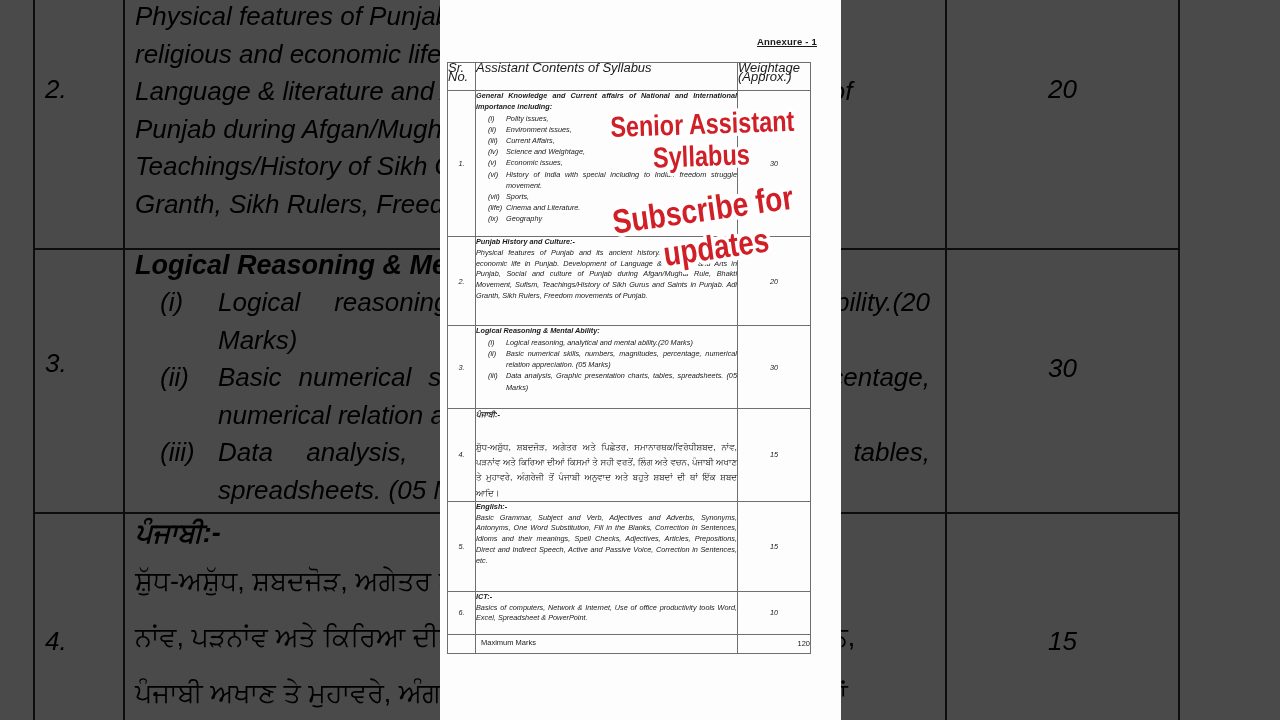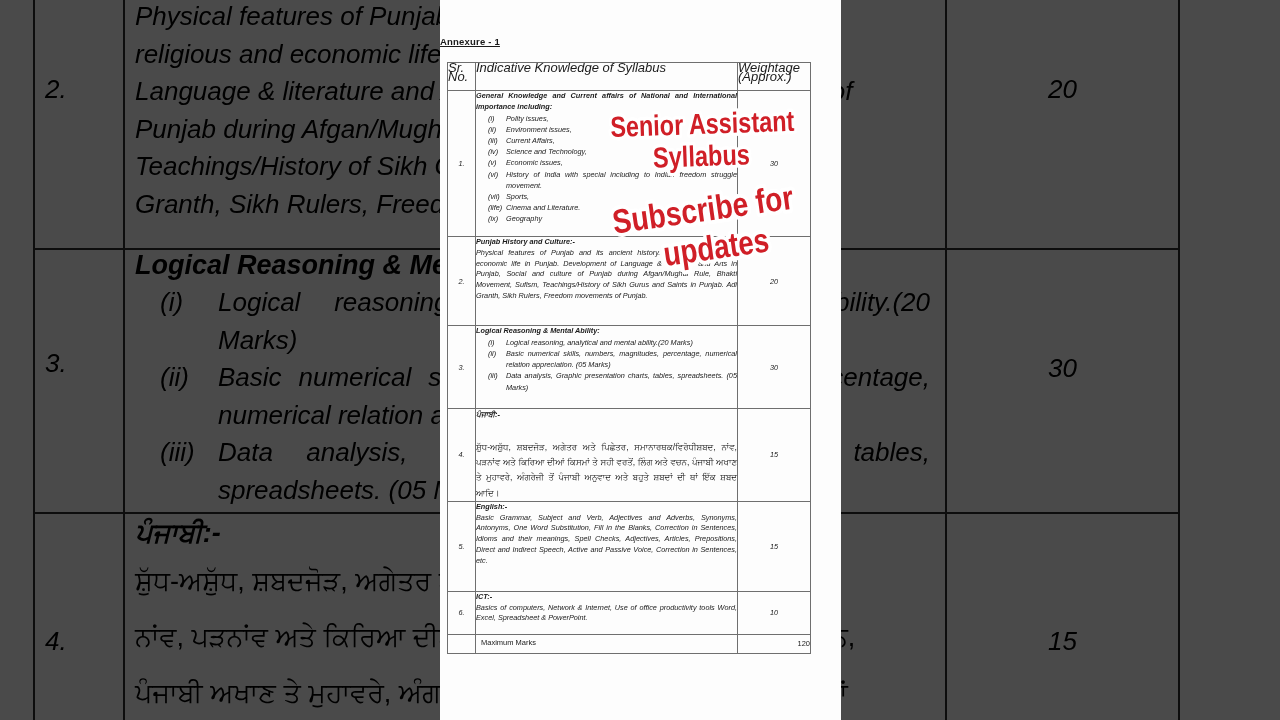--- a/index.html
+++ b/index.html
@@ -17,21 +17,21 @@
   .bgblock.numbered .txt { display:block; margin-left:58px; }
   .bgblock .txt.j { white-space:normal; text-align:justify; text-align-last:justify; }
   .bgblock.gurmukhi { font-style:normal; font-size:27px; }
   .bg-heading { position:absolute; font-weight:bold; font-style:italic; font-size:27px; }
   .bg-num, .bg-wt { position:absolute; font-style:italic; font-size:26px; }
   .dim { position:absolute; inset:0; background:rgba(0,0,0,0.71); }
 
   
   .panel { position:absolute; left:440px; top:0; width:401px; height:720px; background:#fdfdfd; color:#1a1a1a; }
   .doc-title {
-    position:absolute; top:36px; left:0; width:377px; text-align:left;
+    position:absolute; top:36px; left:0; width:377px; text-align:right;
     font-weight:bold; font-size:9.5px; text-decoration:underline; letter-spacing:0.2px;
   }
   table.doc { position:absolute; left:7px; top:62px; width:363px; border-collapse:collapse; table-layout:fixed; }
   table.doc td, table.doc th { border:1px solid #6f6f6f; padding:0; vertical-align:top; font-weight:normal; }
   col.c-sr { width:28px; } col.c-main { width:262px; } col.c-wt { width:73px; }
   .hdr td { font-size:13px; font-weight:bold; font-style:italic; padding:2px 3px; line-height:9px; }
   .sr-cell { text-align:center; vertical-align:middle !important; font-style:italic; font-size:7.3px; }
   .wt-cell { text-align:center; vertical-align:middle !important; font-style:italic; font-size:7.3px; }
   .c-cell { padding:2px 5px 2px 4px; font-size:7.3px; }
   .row-heading { font-weight:bold; font-style:italic; text-align:justify; line-height:10.8px; }
@@ -128,21 +128,21 @@
           <col class="c-main">
           <col class="c-wt">
         </colgroup>
 
       <tbody>
           <tr class="hdr" style="height:28px">
         <td>
           <div>Sr.</div>
               <div>No.</div>
         </td>
-        <td>Indicative Knowledge of Syllabus</td>
+        <td>Assistant Contents of Syllabus</td>
         <td>
           <div>Weightage</div>
               <div>(Approx.)</div>
         </td>
       </tr>
 
       <tr style="height:146px">
         <td class="sr-cell">1.</td>
         <td class="c-cell">
           <div class="row-heading">General Knowledge and Current affairs of National and International importance including:</div>
@@ -154,21 +154,21 @@
                 <div class="item">
                   <span class="inum">(ii)</span>
                   <span class="itext">Environment issues,</span>
                 </div>
                 <div class="item">
                   <span class="inum">(iii)</span>
                   <span class="itext">Current Affairs,</span>
                 </div>
                 <div class="item">
                   <span class="inum">(iv)</span>
-                  <span class="itext">Science and Technology,</span>
+                  <span class="itext">Science and Weightage,</span>
                 </div>
                 <div class="item">
                   <span class="inum">(v)</span>
                   <span class="itext">Economic issues,</span>
                 </div>
                 <div class="item">
                   <span class="inum">(vi)</span>
                   <span class="itext">History of India with special including to Indian freedom struggle movement.</span>
                 </div>
                 <div class="item">

